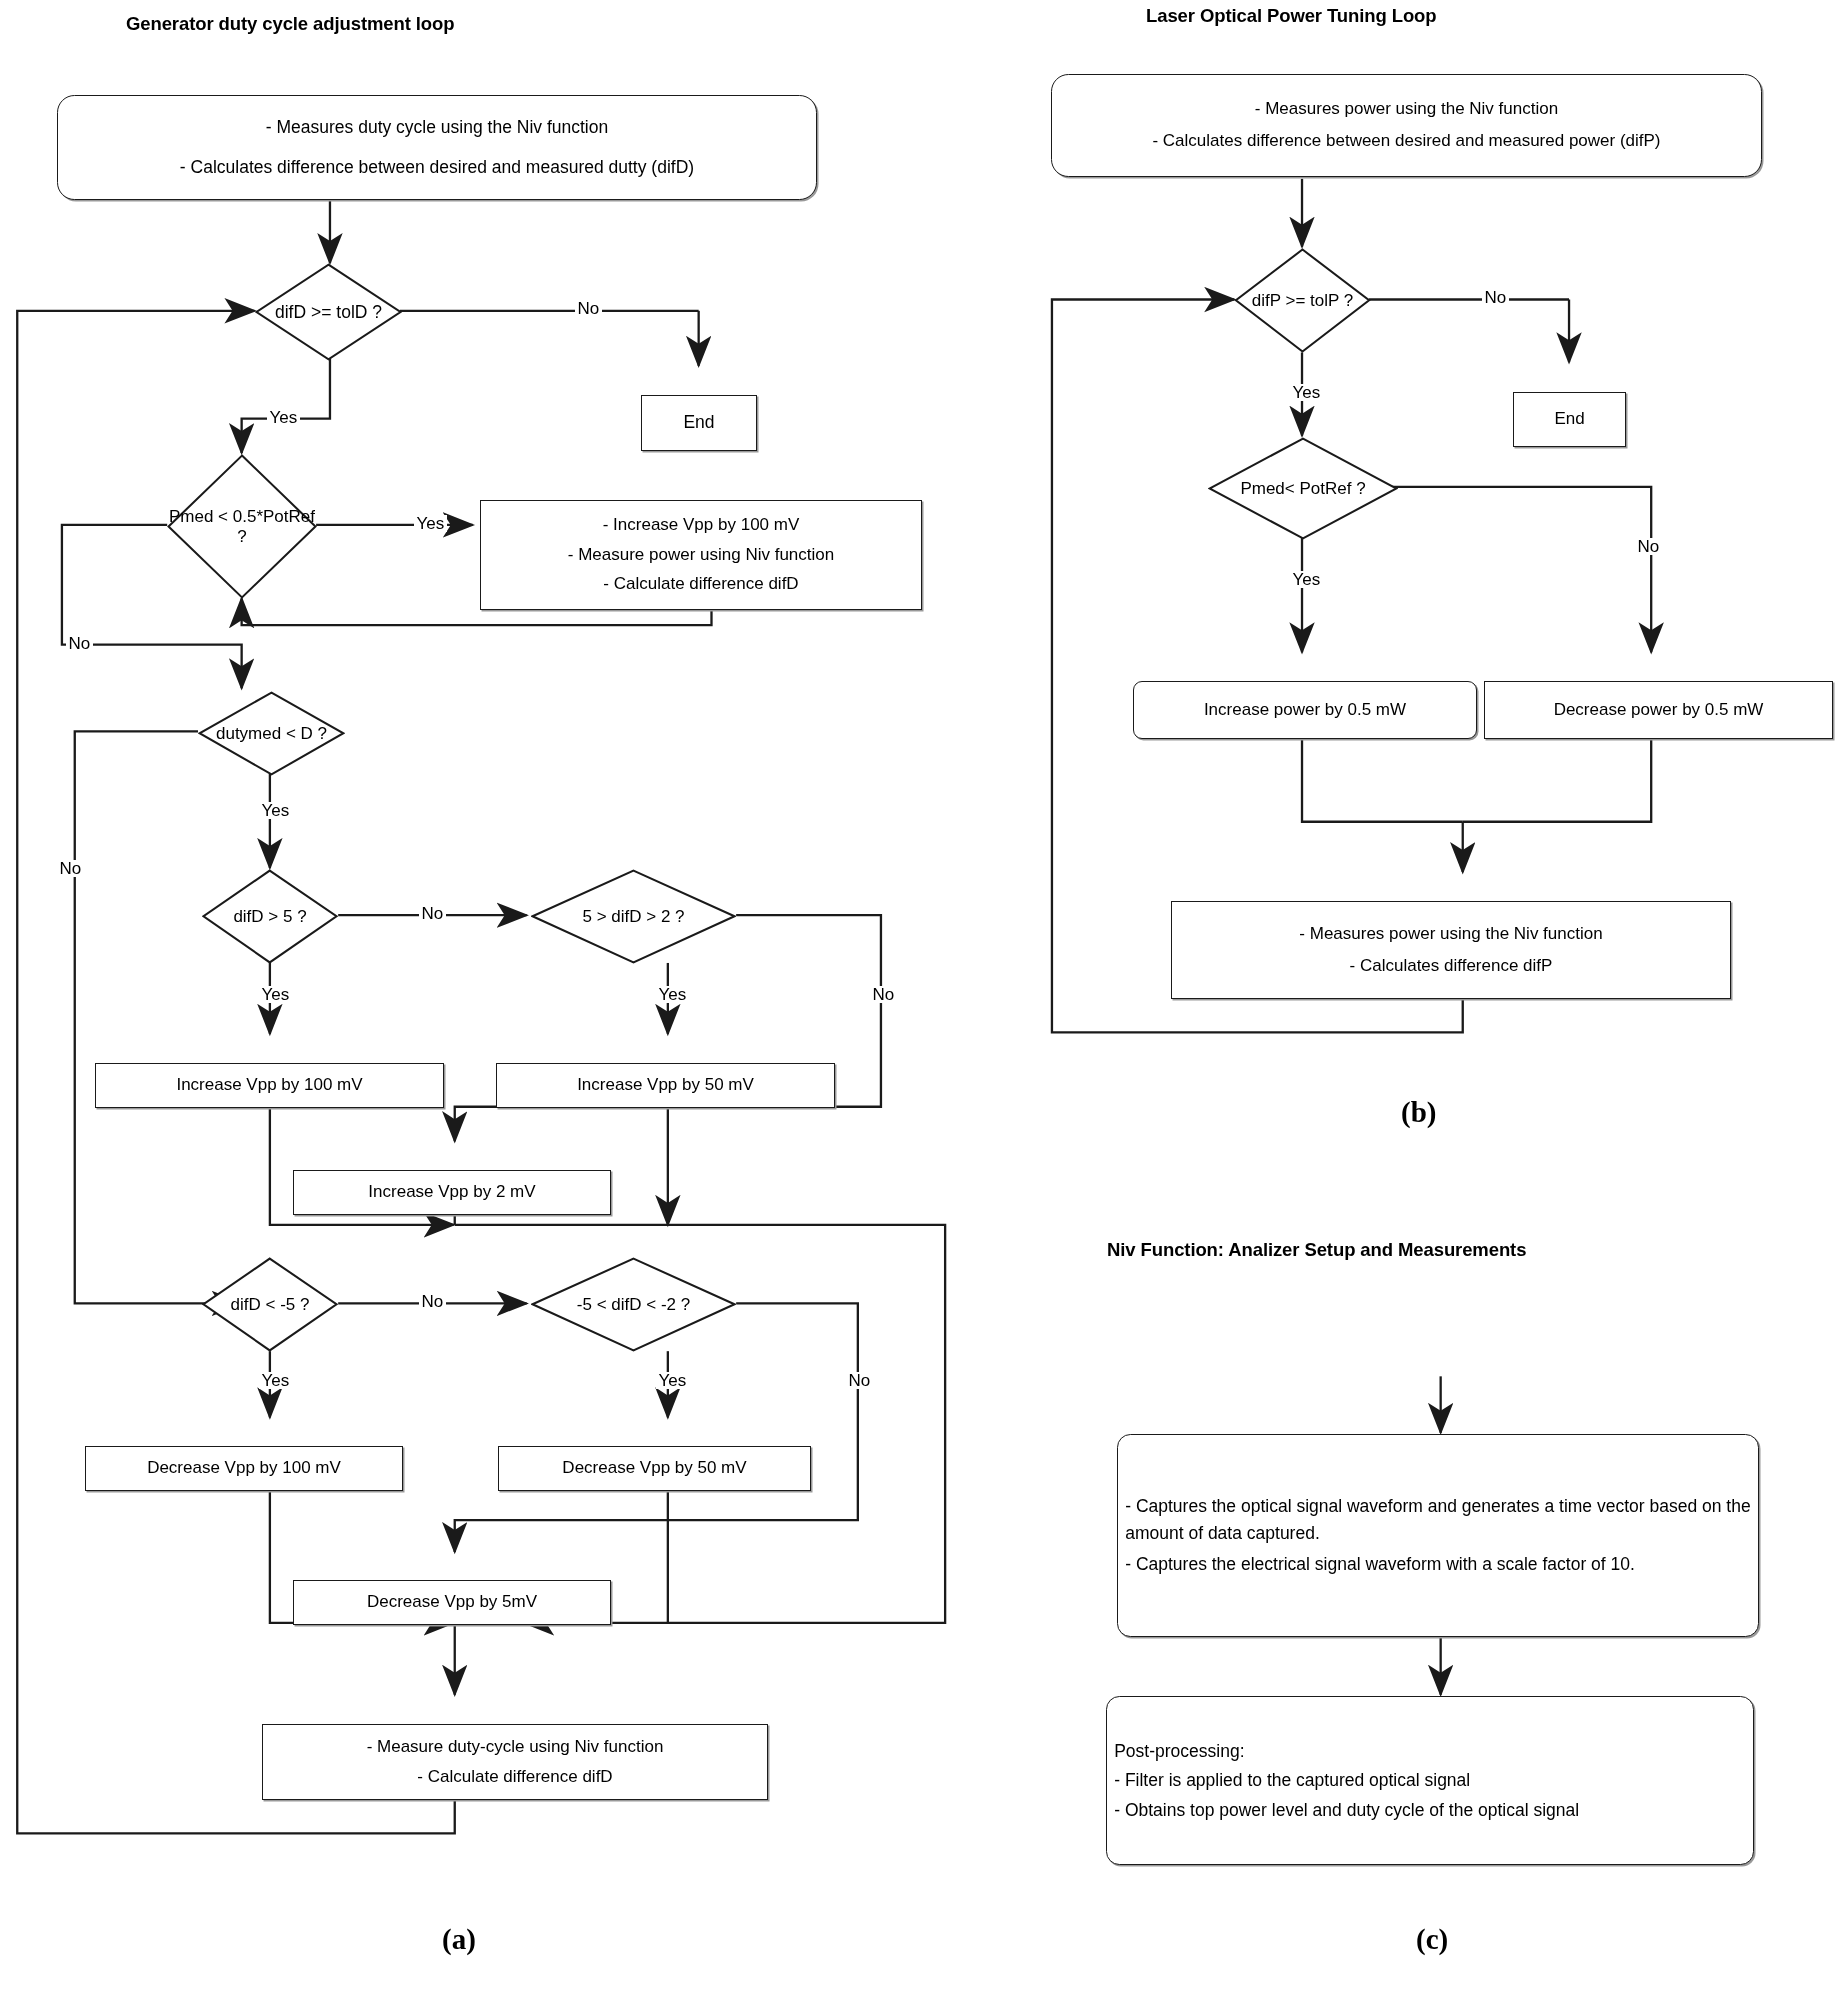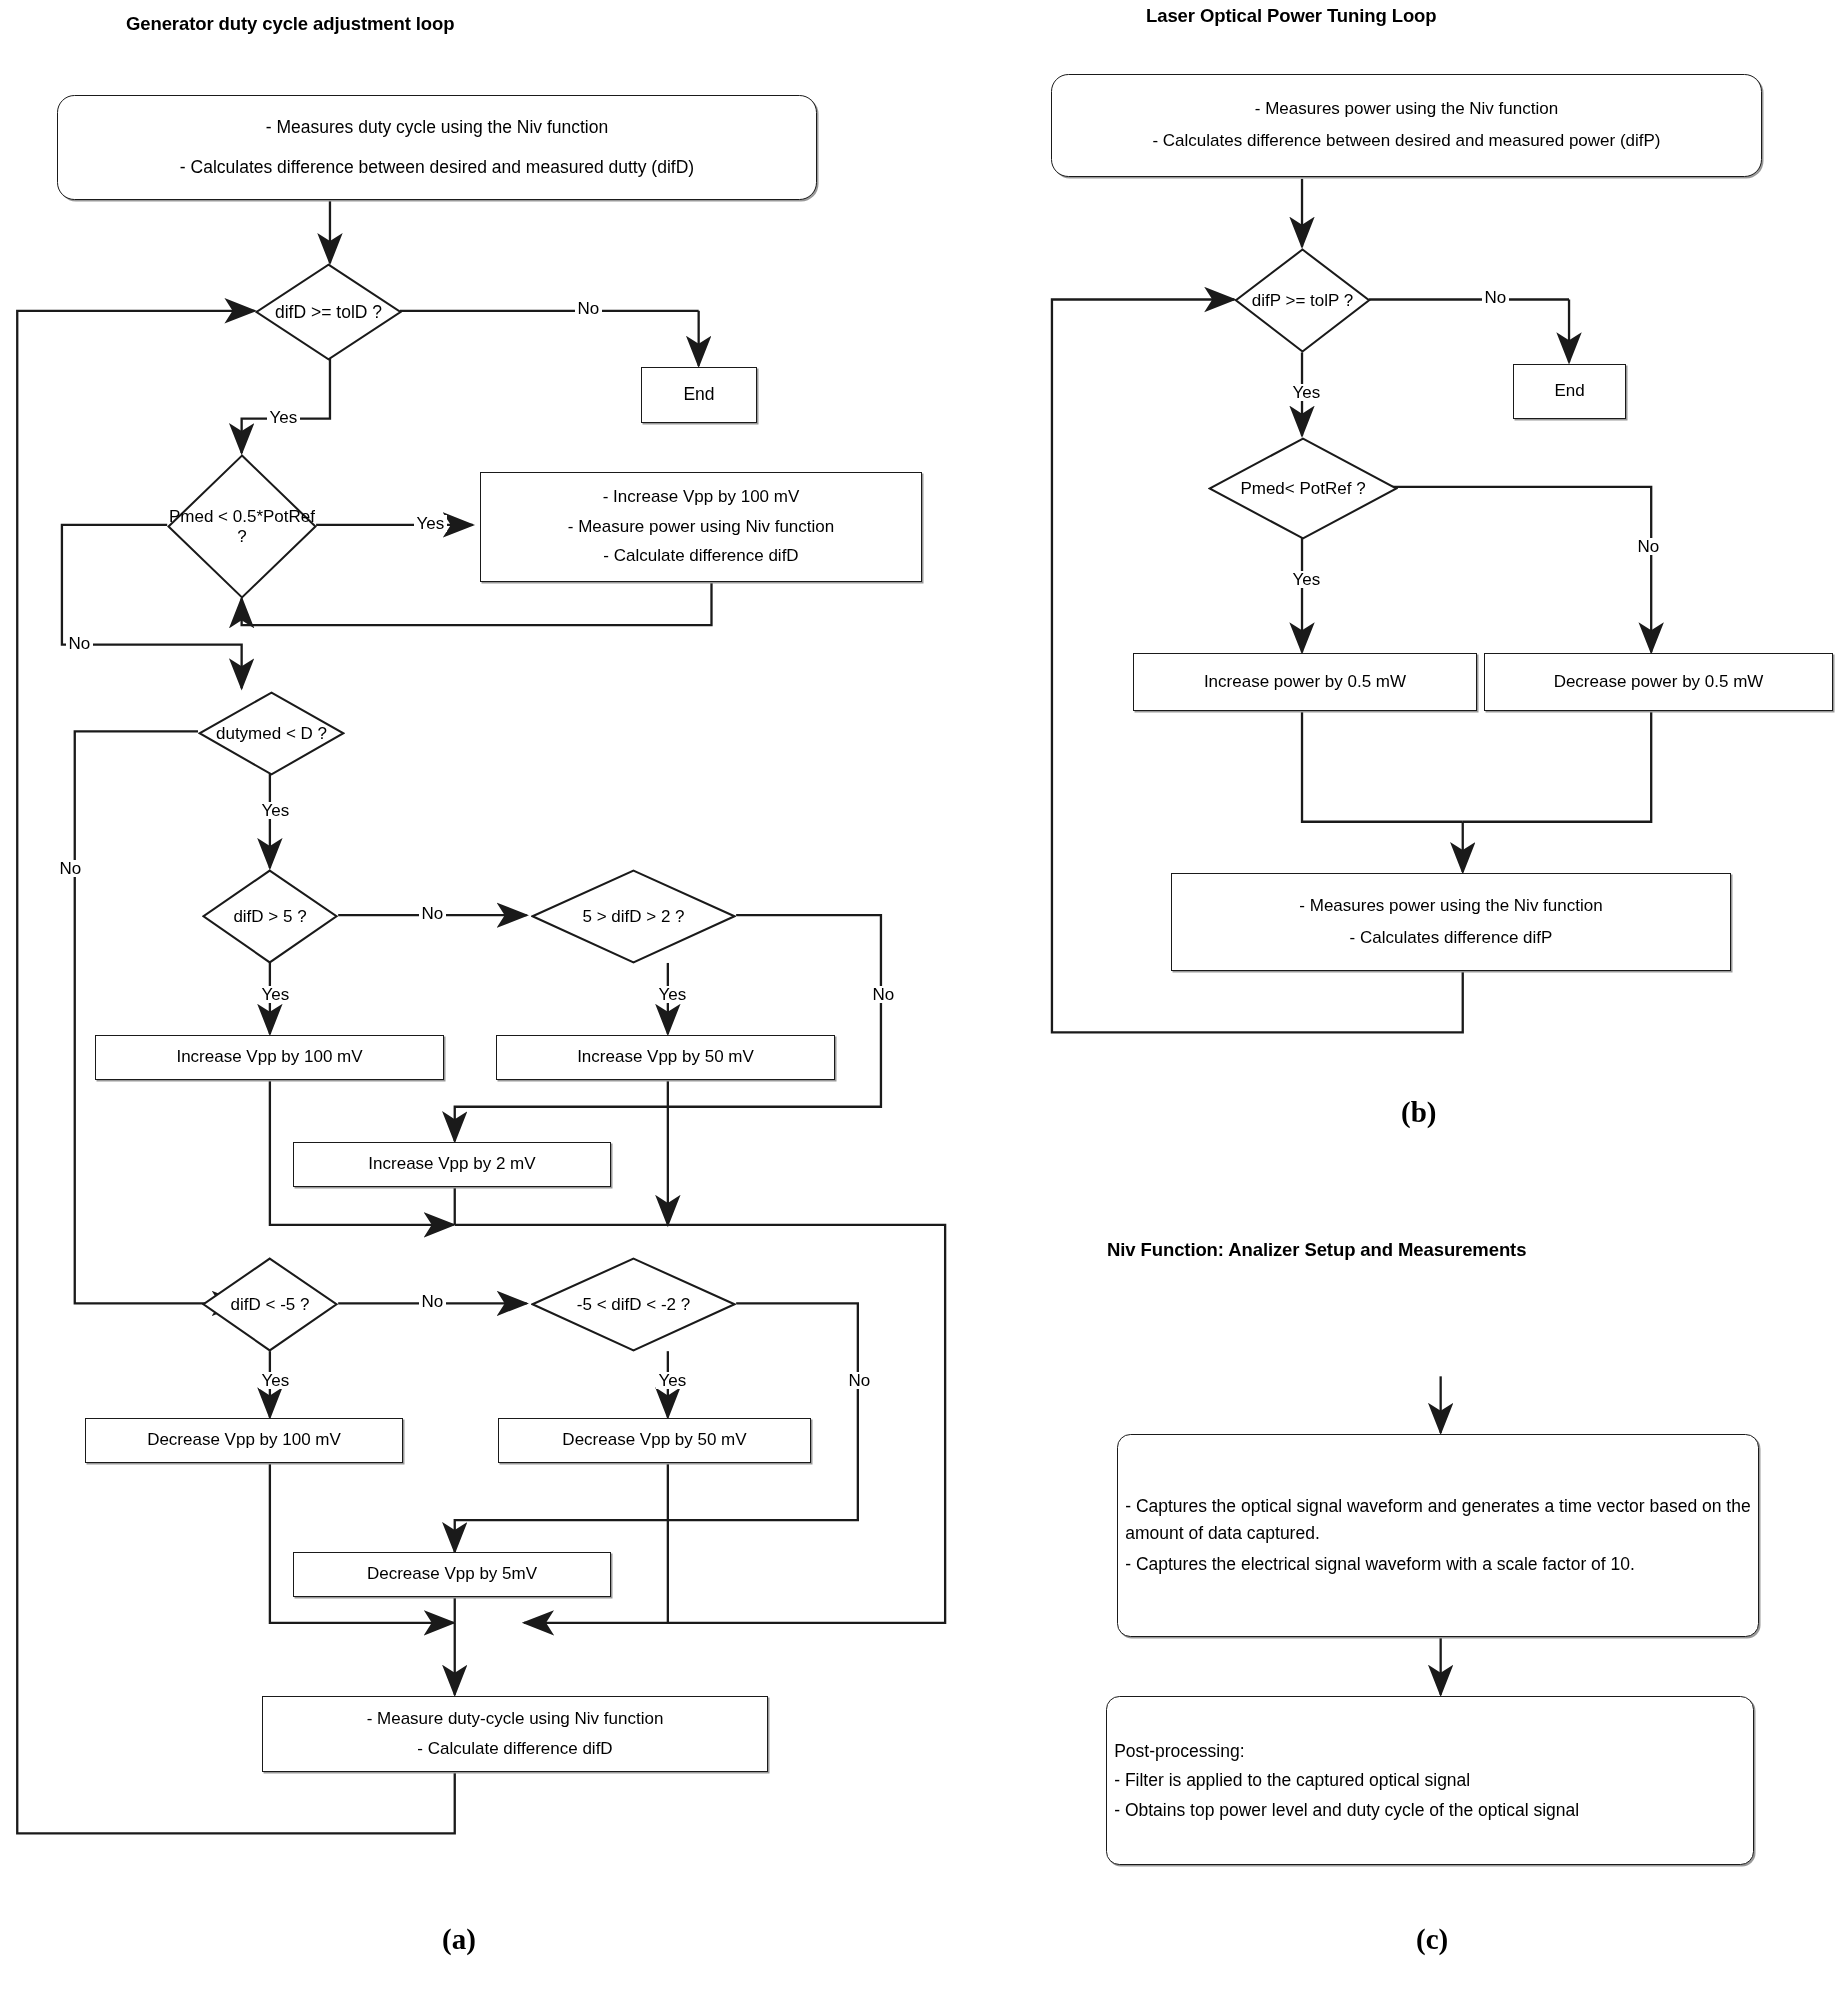--- a/index.html
+++ b/index.html
@@ -4,21 +4,21 @@
 <style>
   html,body{margin:0;padding:0;background:#fff;}
   body{width:1845px;height:2005px;position:relative;
        font-family:"Liberation Sans","DejaVu Sans",sans-serif;color:#000;
        overflow:hidden;}
   .canvas{position:absolute;left:8px;top:0;width:1845px;height:2005px;}
   svg.edges{position:absolute;left:0;top:0;width:1845px;height:2005px;pointer-events:none;}
   .node{position:absolute;box-sizing:border-box;background:#fff;
         display:flex;align-items:center;justify-content:center;
         text-align:center;line-height:1.45;}
-  .proc{border:1.5px solid #1a1a1a;box-shadow:1.5px 1.5px 0 #999;}
+  .proc{border:1.5px solid #1a1a1a;box-shadow:1.5px 1.5px 0 #999;margin-top:28px;}
   .term{border:1.5px solid #1a1a1a;border-radius:17.5px;box-shadow:1.5px 1.5px 0 #999;}
   .term.small-r{border-radius:13.4px;}
   .diamond{position:absolute;}
   .diamond .dlabel{position:absolute;left:0;top:0;width:100%;height:100%;
         display:flex;align-items:center;justify-content:center;text-align:center;}
   .ptitle{position:absolute;font-weight:bold;font-size:18.5px;letter-spacing:-0.1px;
           white-space:nowrap;}
   .plabel{position:absolute;font-family:"Liberation Serif","DejaVu Serif",serif;
           font-weight:bold;font-size:29px;}
   .edgelabel{position:absolute;font-size:17px;background:#fff;padding:0 2.6px;
@@ -253,21 +253,21 @@
   <span class="t33">End</span>
 </div>
 
 <div class="diamond" style="left:1200px;top:437px;width:190px;height:103px;">
   <svg width="190" height="103" viewBox="0 0 370 200">
         <polygon points="185,3 367,100 185,197 3,100" fill="#fff" stroke="#1a1a1a" stroke-width="4"></polygon>
       </svg>
   <div class="dlabel t33">Pmed&lt; PotRef ?</div>
 </div>
 
-<div class="node proc" style="left:1125px;top:653px;width:344px;height:58px;">
+<div class="node proc" style="left:1125px;top:653px;width:344px;height:58px;border-radius:9px;">
   <span class="t33">Increase power by 0.5 mW</span>
 </div>
 
 <div class="node proc" style="left:1476px;top:653px;width:349px;height:58px;">
   <span class="t33">Decrease power by 0.5 mW</span>
 </div>
 
 <div class="node proc" style="left:1163px;top:873px;width:560px;height:98px;">
   <div style="display:flex;flex-direction:column;gap:7.2px;">
     <div class="t33">- Measures power using the Niv function</div>

